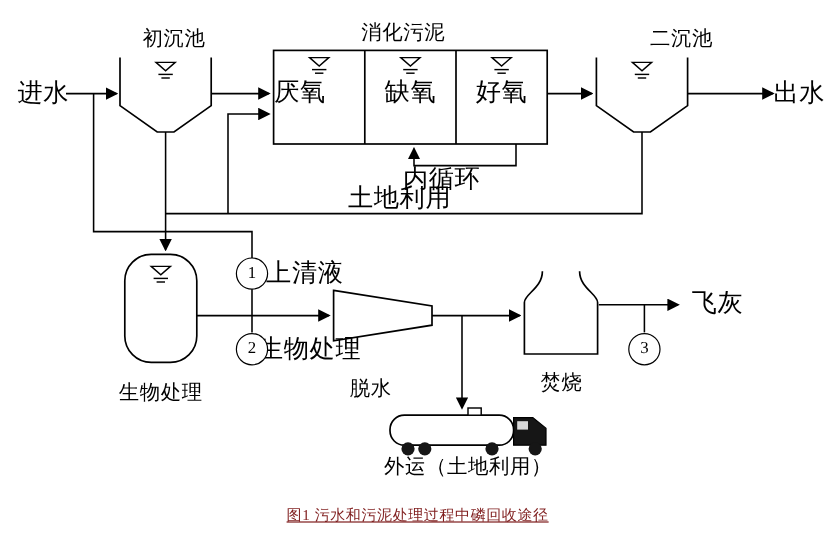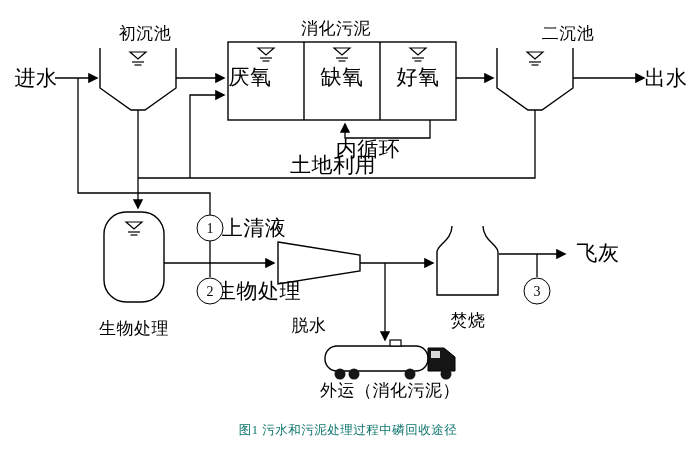--- a/index.html
+++ b/index.html
@@ -14,21 +14,21 @@
   }
   .lbl.big{font-size:17px;font-family:Liberation Mono, monospace;}
   .num{
     position:absolute;width:25px;height:25px;transform:translate(-50%,-50%);
     border:1.5px solid #000;border-radius:50%;background:#fff;
     display:flex;align-items:center;justify-content:center;
     font-size:14px;line-height:1;
   }
   .caption{
     position:absolute;transform:translate(-50%,-50%);
-    font-size:12.5px;color:#0f766e;white-space:nowrap;letter-spacing:.5px;
+    font-size:12.5px;color:#7f1d1d;white-space:nowrap;letter-spacing:.5px;text-decoration:underline;
   }
 </style>
 </head>
 <body>
 
 <div class="canvas">
 
   <svg width="700" height="452" viewBox="0 0 700 452">
     <defs>
       <marker id="arr" viewBox="0 0 10 10" refX="8.5" refY="5" markerWidth="8" markerHeight="8" orient="auto-start-reverse">
@@ -99,21 +99,21 @@
   <div class="lbl big" style="left:568px;top:34px">二沉池</div>
   <div class="lbl" style="left:666px;top:78px">出水</div>
   <div class="lbl" style="left:368px;top:149px">内循环</div>
   <div class="lbl" style="left:333px;top:165px">土地利用</div>
   <div class="lbl" style="left:254px;top:228px">上清液</div>
   <div class="lbl" style="left:258px;top:291px">生物处理</div>
   <div class="lbl big" style="left:134px;top:329px">生物处理</div>
   <div class="lbl big" style="left:309px;top:326px">脱水</div>
   <div class="lbl big" style="left:468px;top:321px">焚烧</div>
   <div class="lbl" style="left:598px;top:253px">飞灰</div>
-  <div class="lbl big" style="left:390px;top:391px">外运（消化污泥）</div>
+  <div class="lbl big" style="left:390px;top:391px">外运（土地利用）</div>
 
   <div class="num" style="left:210px;top:228px">1</div>
   <div class="num" style="left:210px;top:291px">2</div>
   <div class="num" style="left:537px;top:291px">3</div>
 
   <div class="caption" style="left:348px;top:430px">图1 污水和污泥处理过程中磷回收途径</div>
 
 </div>
 
 </body></html>

